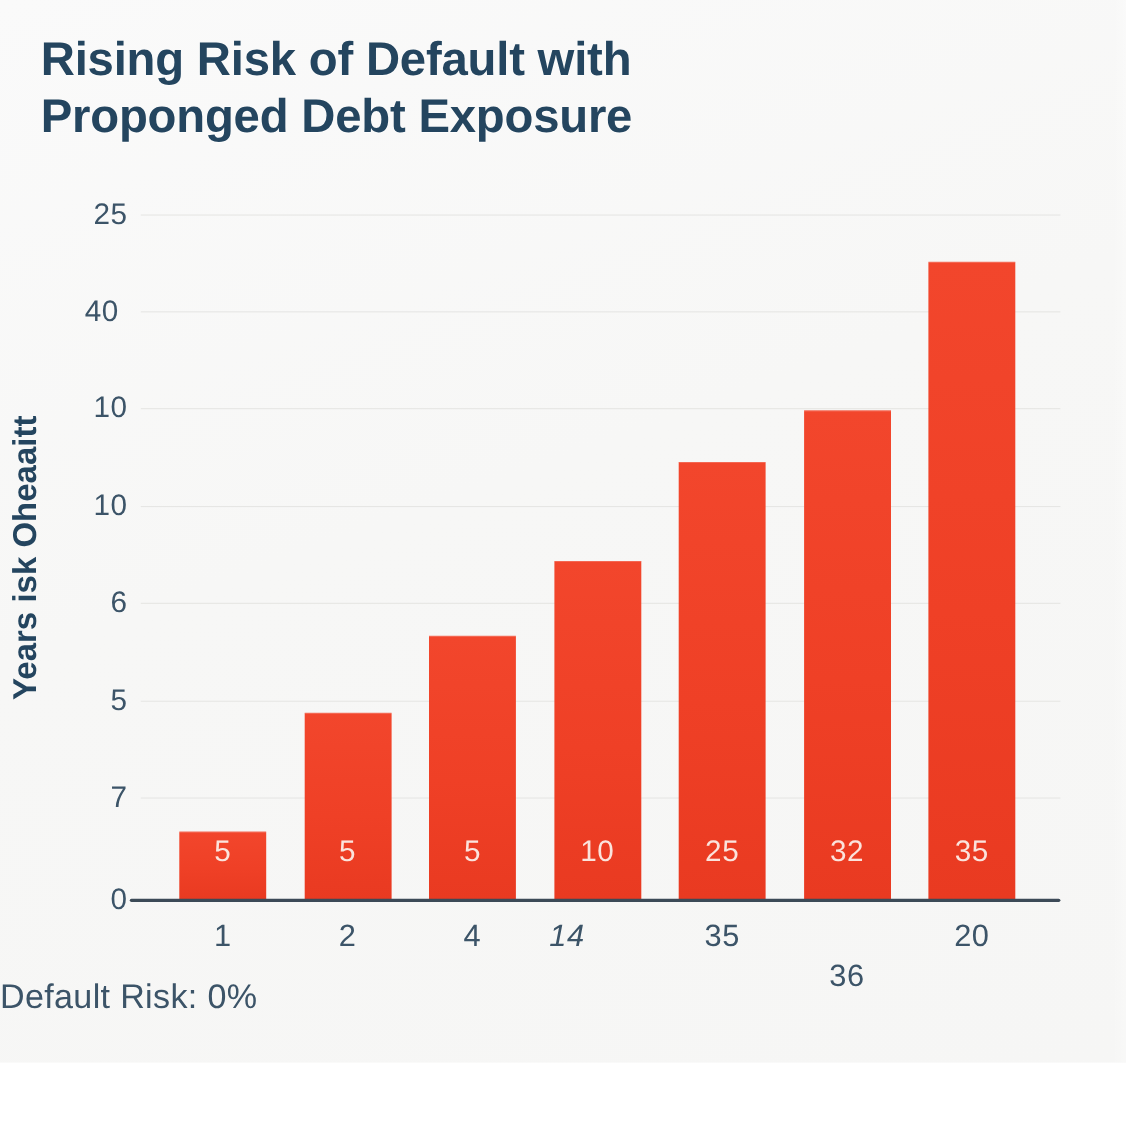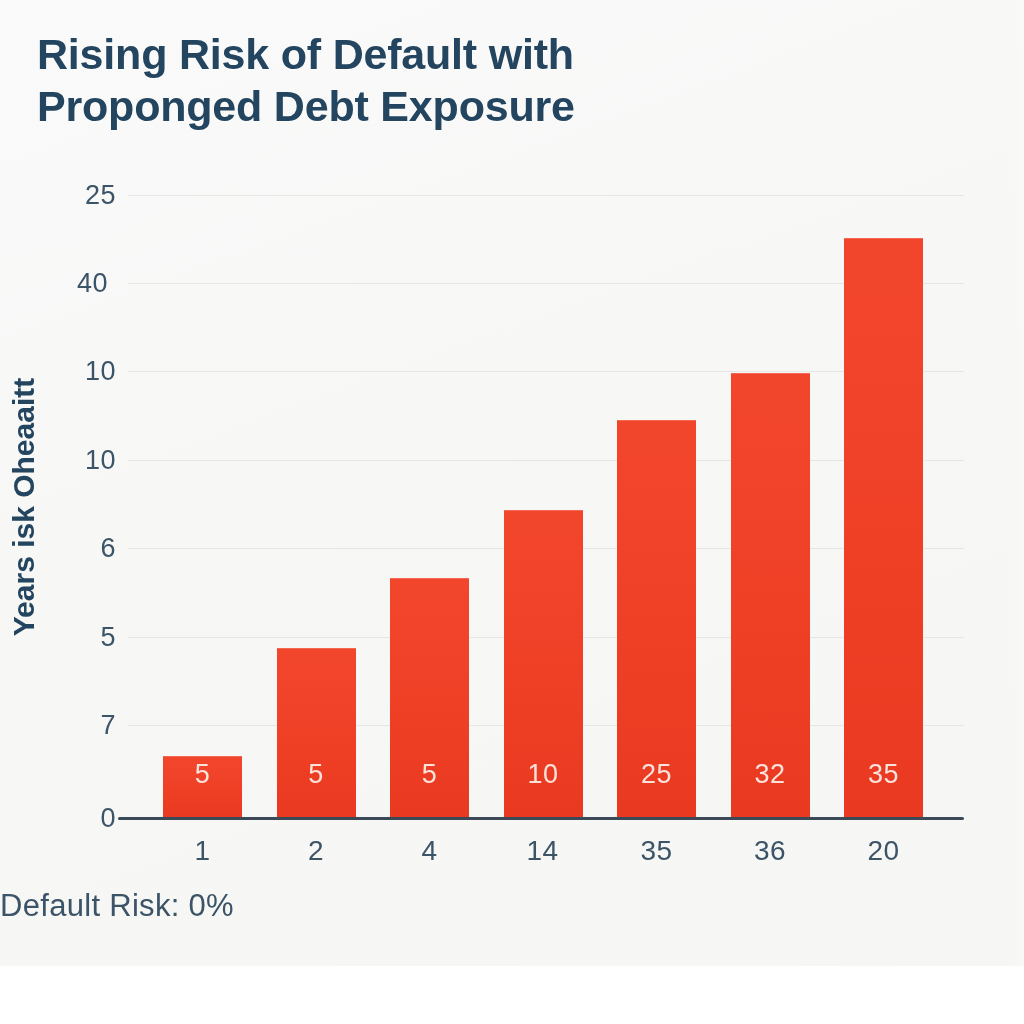--- a/index.html
+++ b/index.html
@@ -201,21 +201,21 @@
       <div class="y-tick" style="left: 56px; right: auto; top: 725px; color: rgb(60, 84, 104);">7</div>
       <div class="y-tick" style="left: 56px; right: auto; top: 818px; color: rgb(60, 84, 104);">0</div>
     </div>
 
   <div id="y-axis-title">Years isk Oheaaitt</div>
 
   <div id="x-ticks-layer">
       <div class="x-tick" style="left: 143px; width: 119px; color: rgb(60, 84, 104);">1</div>
       <div class="x-tick" style="left: 256.5px; width: 119px; color: rgb(60, 84, 104);">2</div>
       <div class="x-tick" style="left: 370px; width: 119px; color: rgb(60, 84, 104);">4</div>
-      <div class="x-tick" style="left: 483px; width: 119px; color: rgb(60, 84, 104);">14</div>
+      <div class="x-tick" style="left: 456px; width: 119px; color: rgb(60, 84, 104); font-style: italic;">14</div>
       <div class="x-tick" style="left: 597px; width: 119px; color: rgb(60, 84, 104);">35</div>
-      <div class="x-tick" style="left: 710.5px; width: 119px; color: rgb(60, 84, 104);">36</div>
+      <div class="x-tick" style="left: 710.5px; width: 119px; color: rgb(60, 84, 104); margin-top: 36px;">36</div>
       <div class="x-tick" style="left: 824px; width: 119px; color: rgb(60, 84, 104);">20</div>
     </div>
 
   <div id="x-axis-title">Default Risk: 0%</div>
 
 </div>
 
 </body></html>

